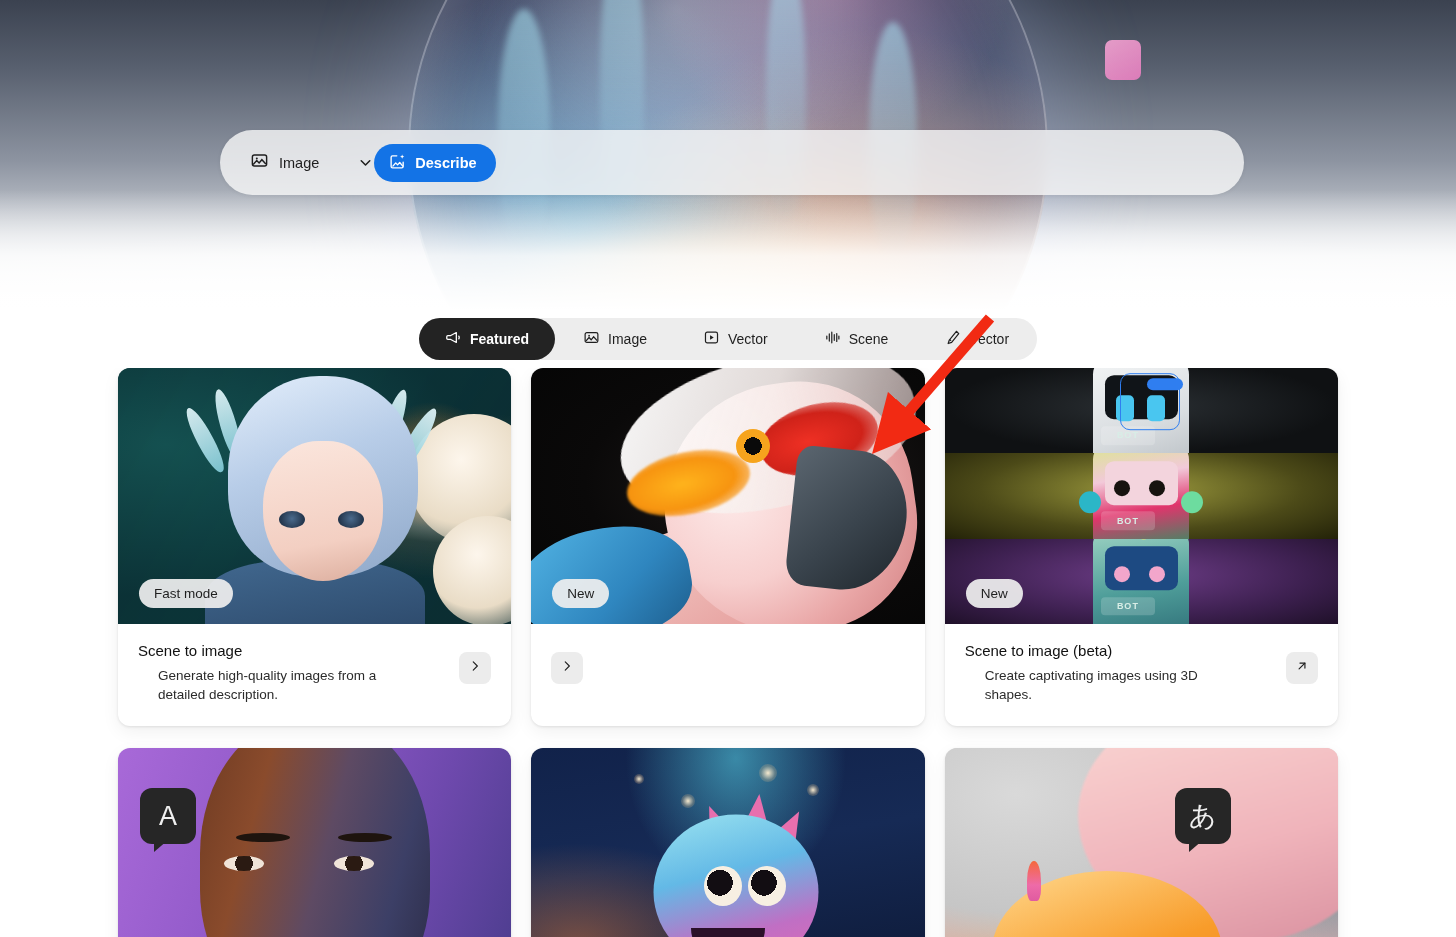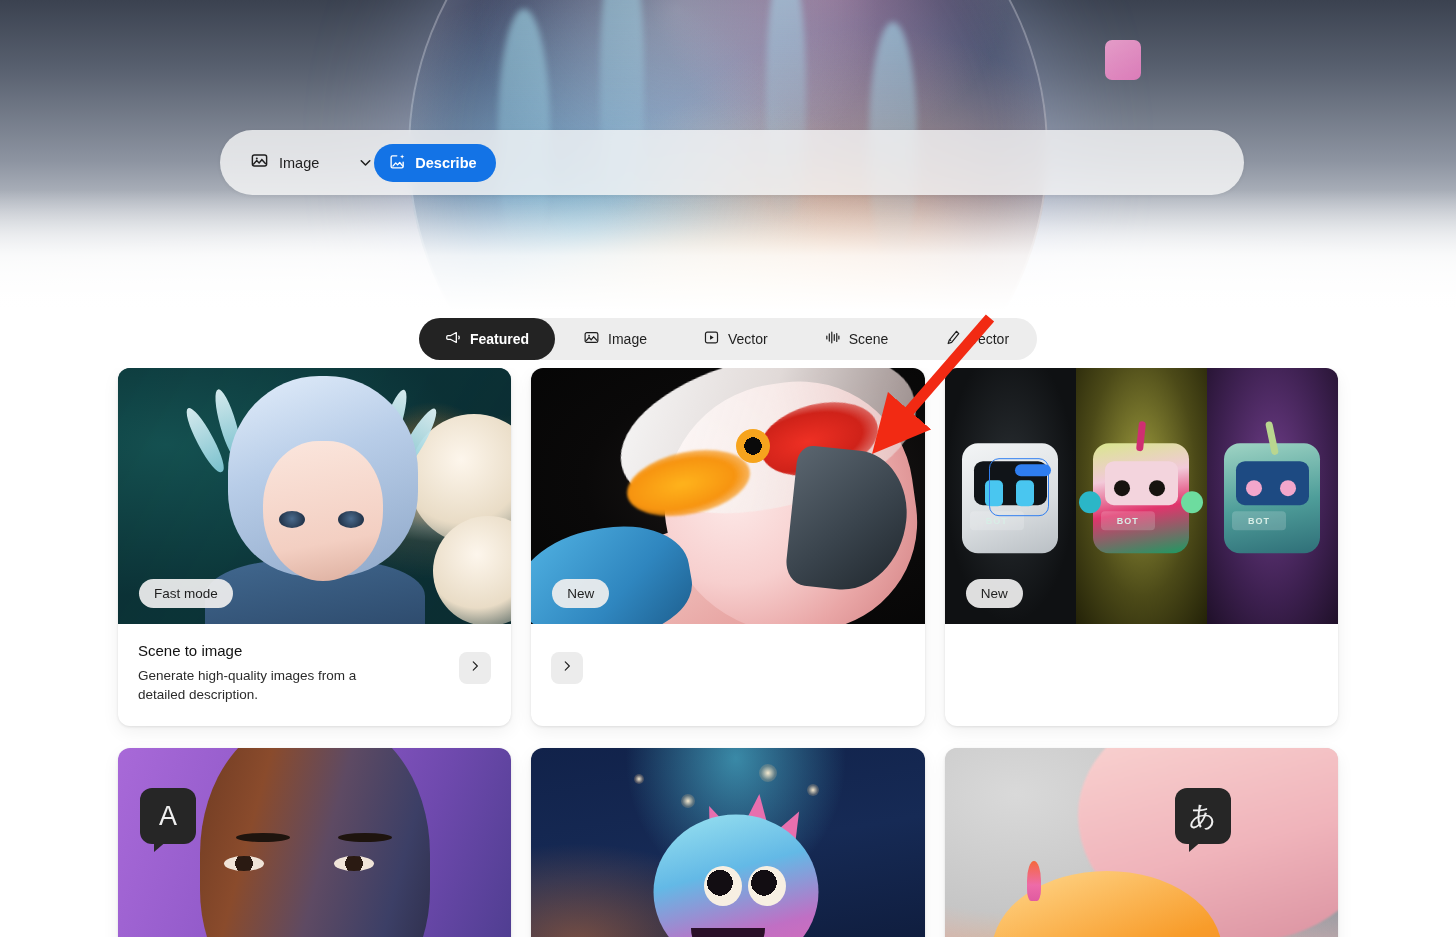--- a/index.html
+++ b/index.html
@@ -249,20 +249,21 @@
     font-size: 15px;
     color: #111;
     font-weight: normal;
     margin-bottom: 7px;
   }
   .card-desc {
     font-size: 13.5px;
     line-height: 1.42;
     color: #2b2b2b;
     max-width: 235px;
+    margin-left: 20px;
   }
   .card-action {
     width: 32px;
     height: 32px;
     border-radius: 8px;
     background: #ececec;
     display: flex;
     align-items: center;
     justify-content: center;
     margin-top: 10px;
@@ -393,20 +394,21 @@
     left: 20%; bottom: -12%;
     width: 220px; height: 130px;
     border-radius: 50% 50% 40% 40%;
     background: linear-gradient(150deg, #f6d2cd 0%, #e7a3a1 70%, #d07f80 100%);
   }
 
   
   .art-bots {
     position: absolute; inset: 0;
     display: flex;
+    flex-direction: column;
   }
   .bot-panel { position: relative; flex: 1; overflow: hidden; }
   .bot-p1 { background: radial-gradient(ellipse at 50% 45%, #2a2f33 0%, #0f1113 70%); }
   .bot-p2 { background: radial-gradient(ellipse at 50% 42%, #9c9a3d 0%, #4c4a18 58%, #232208 100%); }
   .bot-p3 { background: radial-gradient(ellipse at 50% 42%, #6c3c86 0%, #3d2050 60%, #1f1029 100%); }
   .bot {
     position: absolute;
     left: 50%; top: 50%;
     transform: translate(-50%,-48%);
     width: 96px; height: 110px;
@@ -801,20 +803,34 @@
             <div class="bot-antenna" style="background:#b9d68f;height:34px;transform:translateX(-50%) rotate(-12deg);"></div>
             <div class="bot-screen" style="background:#1d4a82;"></div>
             <div class="bot-eye" style="left:22%;background:#f2a6cb;"></div>
             <div class="bot-eye" style="left:58%;background:#f2a6cb;"></div>
             <div class="bot-label">BOT</div>
           </div>
         </div>
       </div>
       <div class="badge">New</div>
     </div>
+    <div class="card-body">
+      <div class="card-text">
+        <div class="card-title">Scene to image (beta)</div>
+        <div class="card-desc">Create captivating images using 3D shapes.</div>
+      </div>
+      <div class="card-action">
+        <span>
+          <svg width="14" height="14" viewBox="0 0 24 24" fill="none" stroke="#1f1f1f" stroke-width="2" stroke-linecap="round" stroke-linejoin="round">
+            <path d="M7 17L17 7"></path>
+            <path d="M8.5 7H17v8.5"></path>
+          </svg>
+        </span>
+      </div>
+    </div>
   </div>
 
   <div class="card">
     <div class="thumb">
       <div class="art-portrait">
         <div class="face-shape"></div>
         <div class="face-brow" style="left:30%;"></div>
         <div class="face-brow" style="left:56%;"></div>
         <div class="face-eye" style="left:27%;"></div>
         <div class="face-eye" style="left:55%;"></div>

